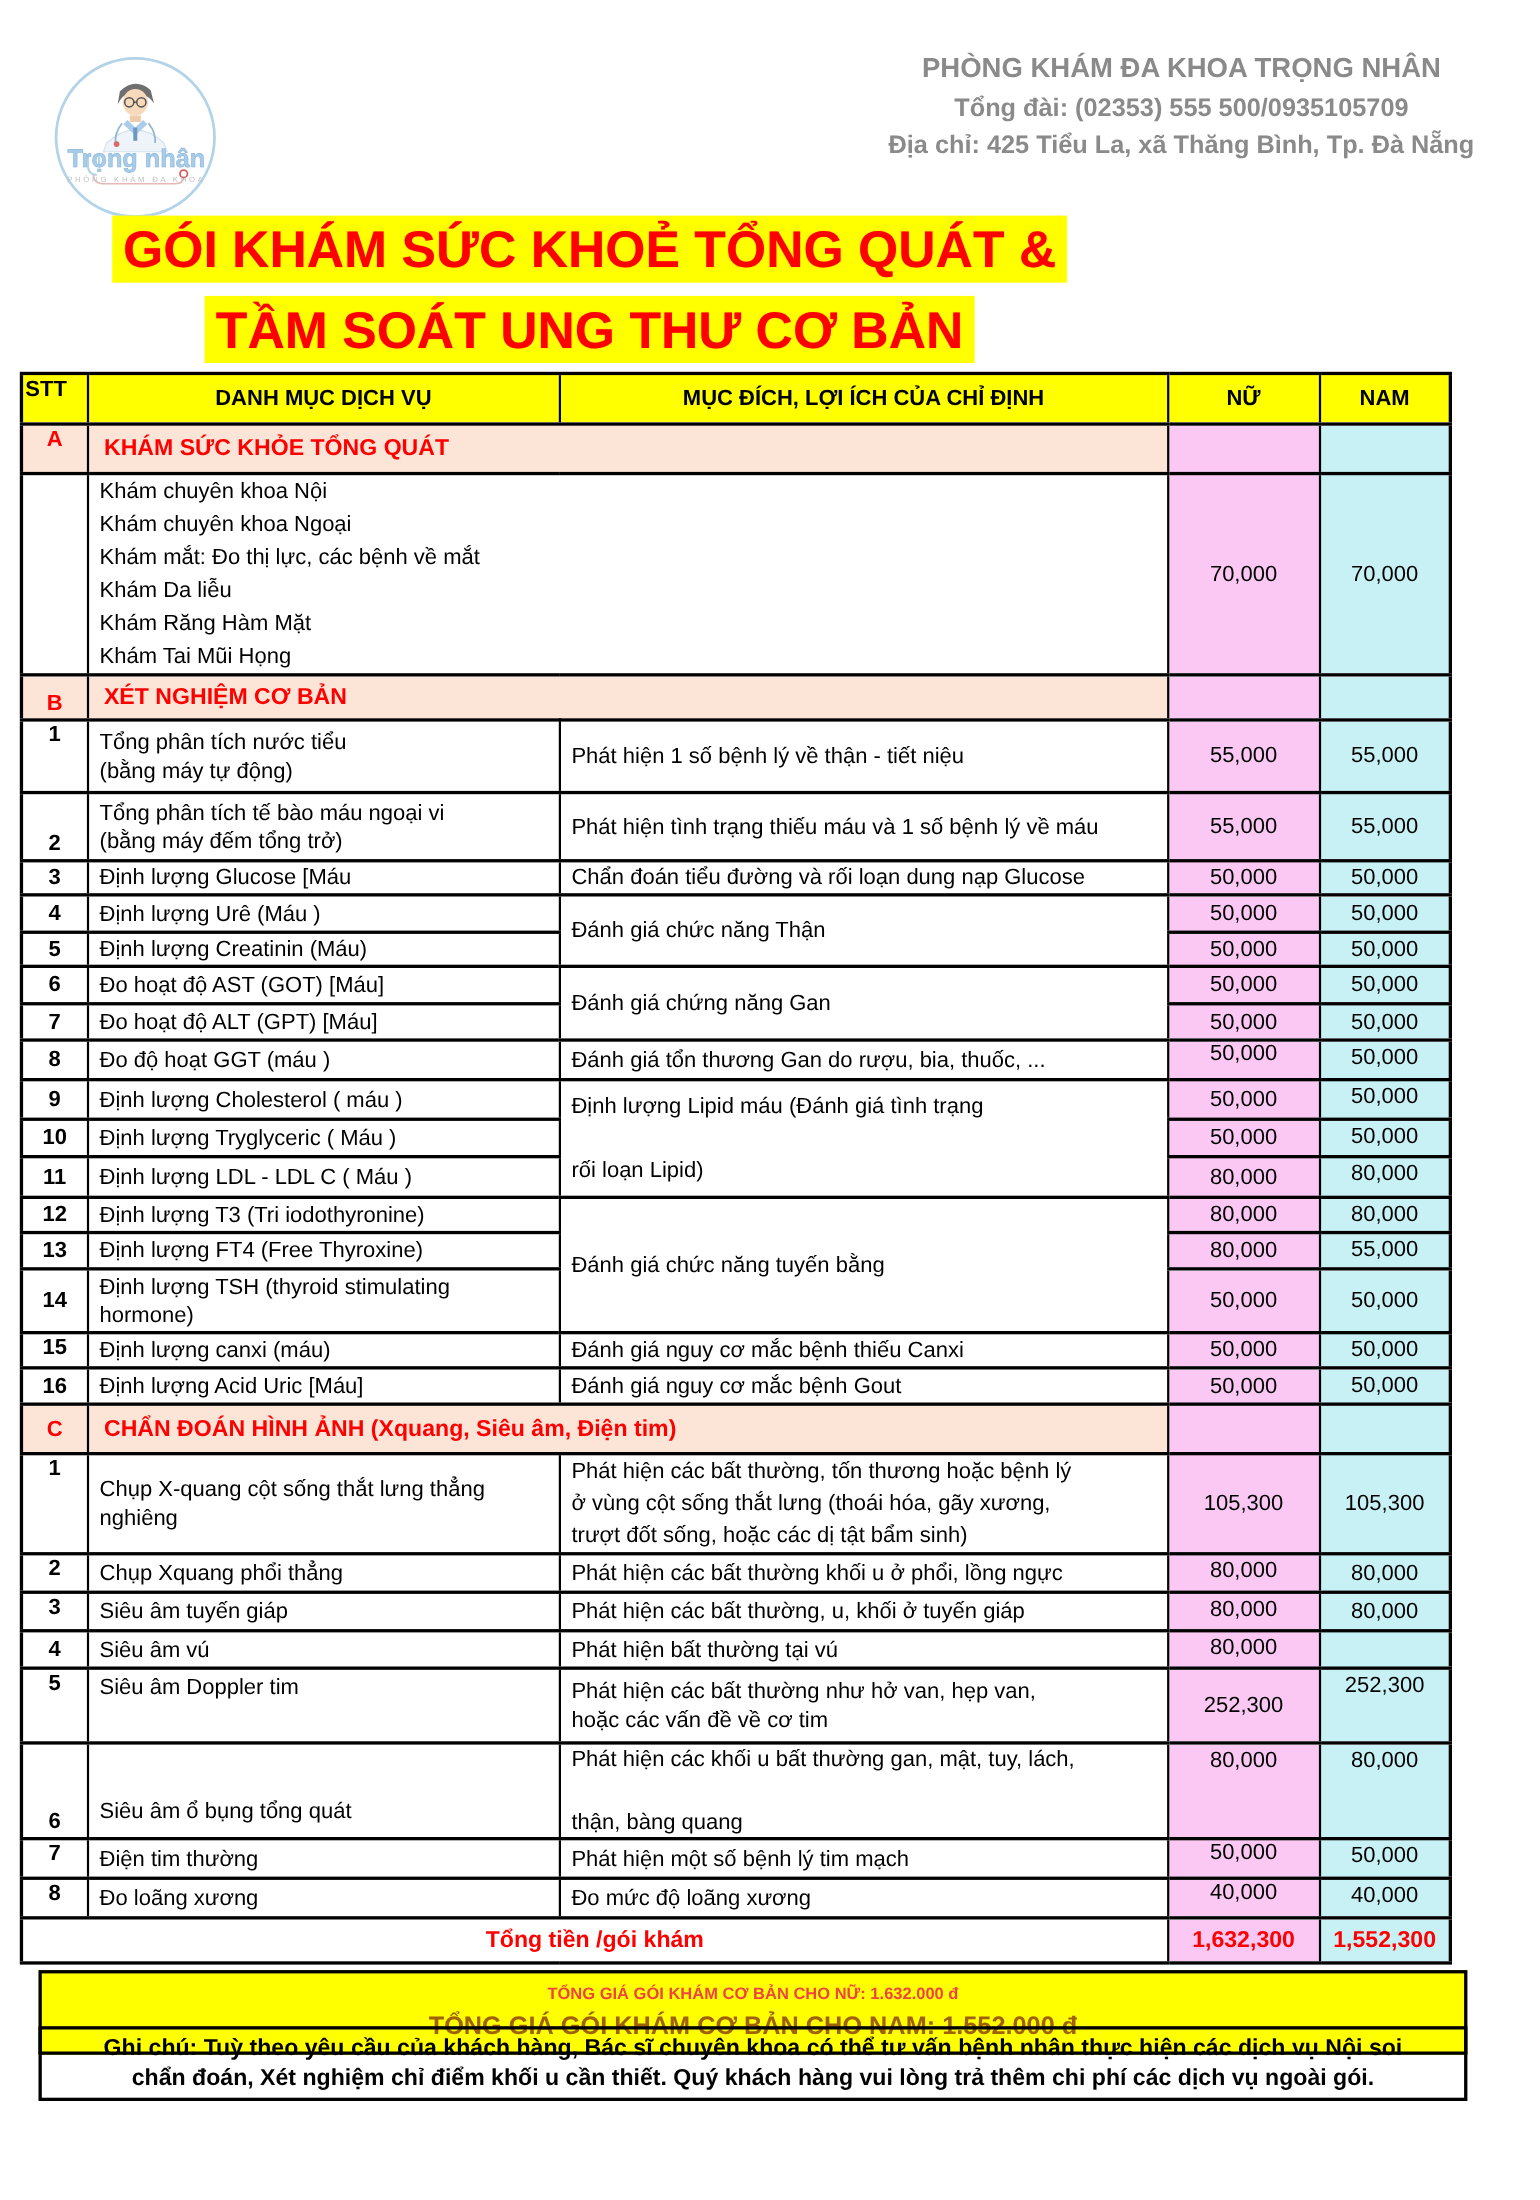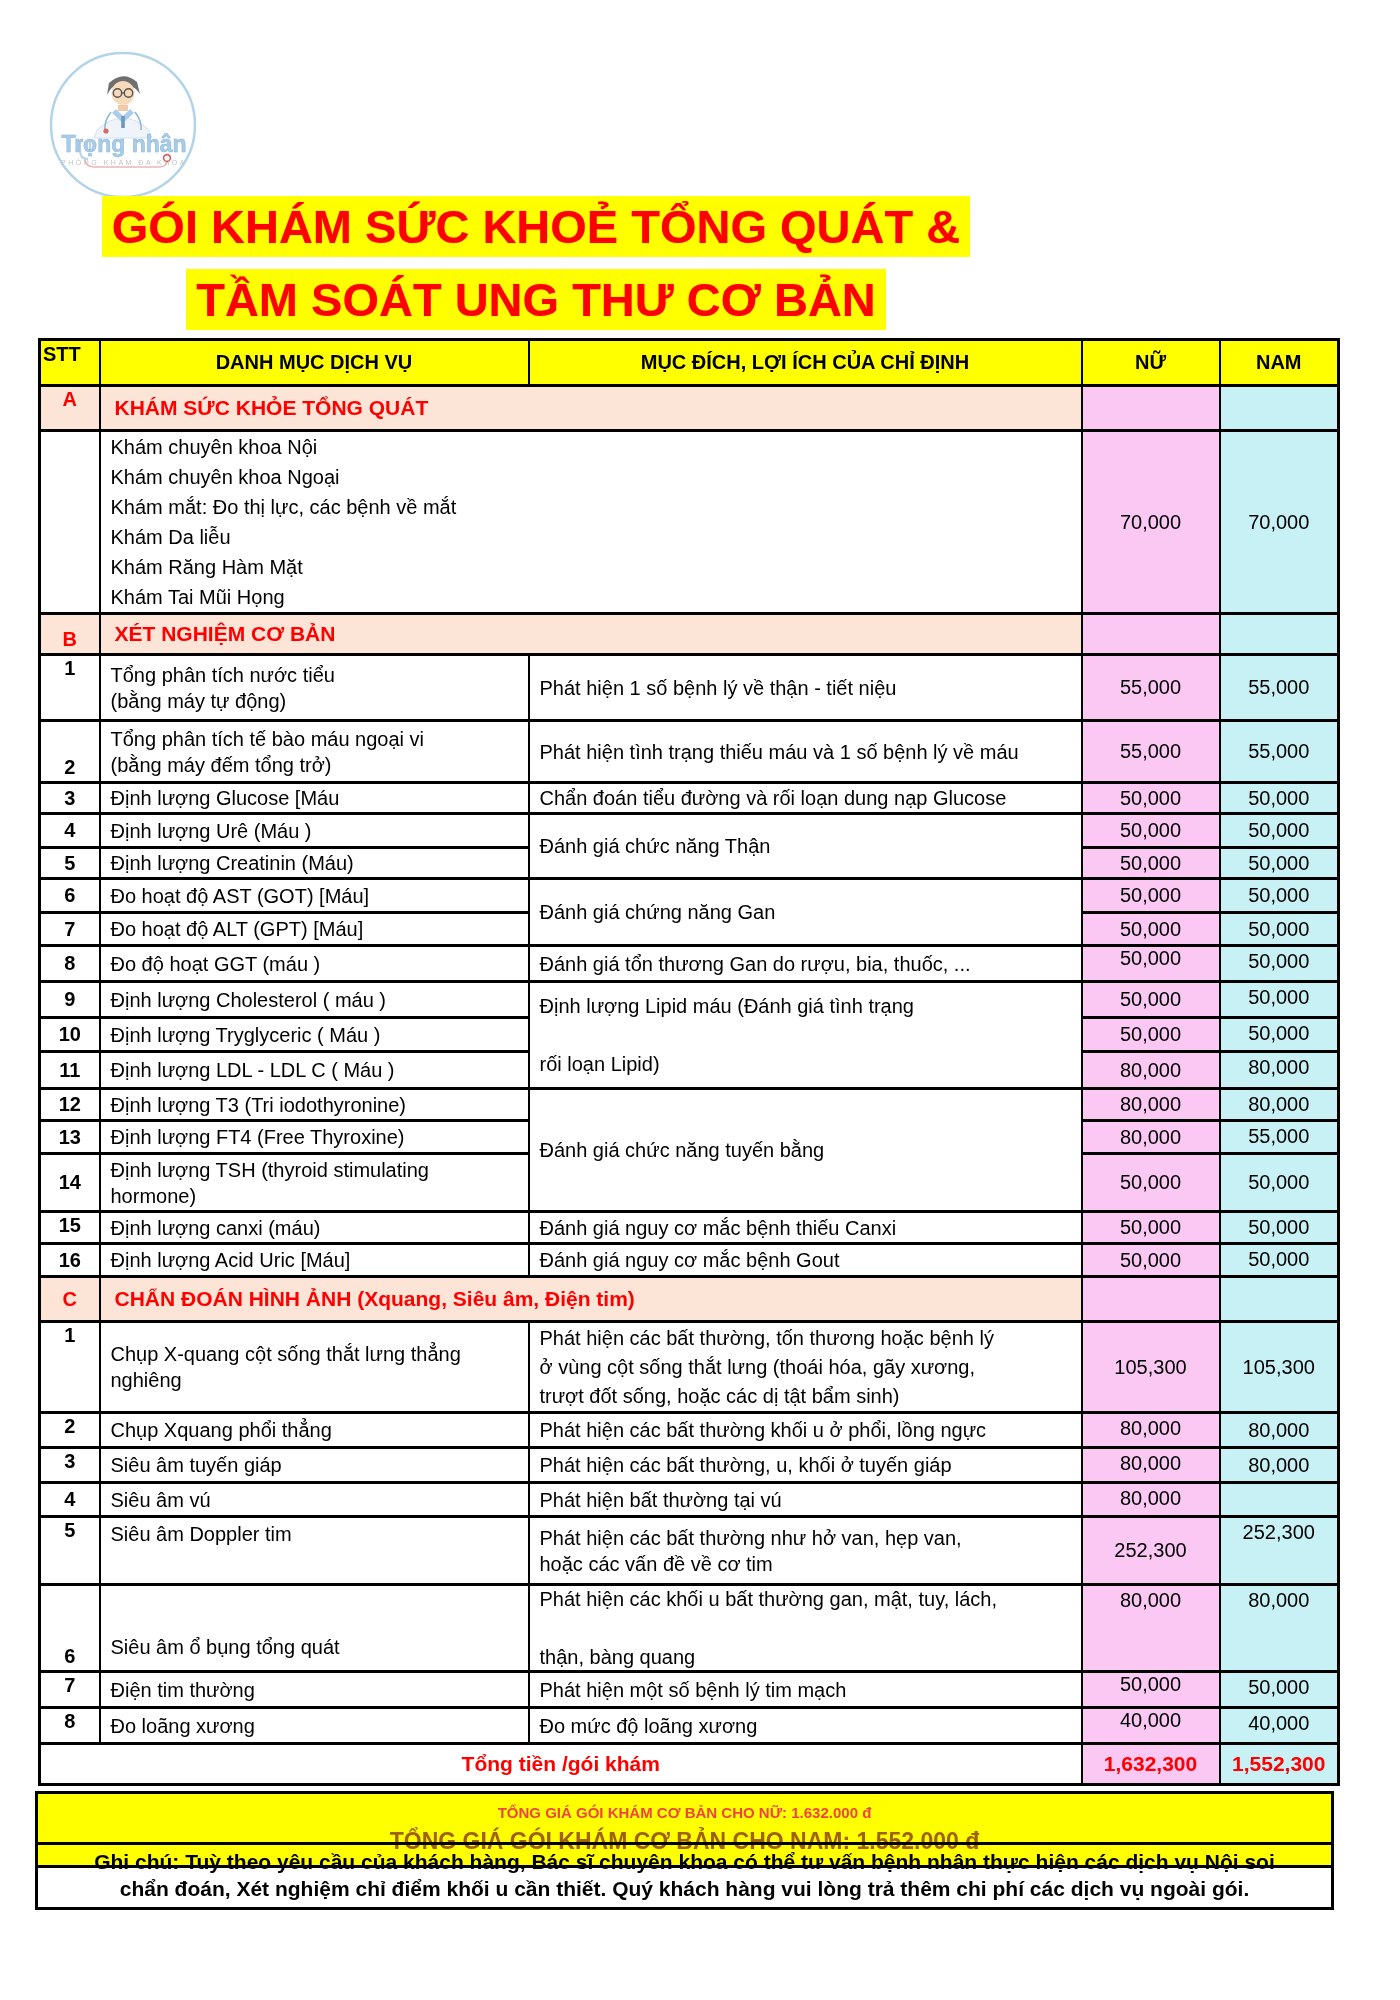--- a/index.html
+++ b/index.html
@@ -24,21 +24,21 @@
   .doc-title { position: absolute; top: 184px; left: 0; width: 1072px; text-align: center; }
   .doc-title .t-row { line-height: 0; margin-top: 12px; }
   .t-line {
     display: inline-block; background: #ffff00; color: #ff0000;
     font-weight: bold; font-size: 47px; line-height: 59px; padding: 1px 10px;
     text-shadow: 0 0 1px #ff8800;
   }
 
   
   table.pricing {
-    position: absolute; top: 338px; left: 38px; width: 1299px;
+    position: absolute; top: 338px; left: 18px; width: 1299px;
     border-collapse: collapse; table-layout: fixed;
     border: 3px solid #000;
   }
   .pricing th, .pricing td {
     border-left: 2px solid #000; border-right: 2px solid #000;
     border-top: 3px solid #000; border-bottom: 3px solid #000;
     padding: 0 8px; font-size: 20px; vertical-align: middle;
     overflow: hidden;
   }
   .pricing th {
@@ -118,20 +118,25 @@
         <path d="M32,92 v9 q0,8 8,8" fill="none" stroke="#b3d4e8" stroke-width="2"></path>
         <path d="M42,92 v9" fill="none" stroke="#b3d4e8" stroke-width="2"></path>
         <path d="M37,109 q0,8 10,8 h64 q8,0 8,-6" fill="none" stroke="#e8b7b7" stroke-width="1.4"></path>
         <circle cx="119" cy="108" r="3.4" fill="none" stroke="#d85c5c" stroke-width="1.6"></circle>
       </g>
       <text x="76" y="102" text-anchor="middle" font-family="Liberation Sans, DejaVu Sans, sans-serif" font-size="23" font-weight="bold" fill="#a9cde9" stroke="#85b4d8" stroke-width="0.5">Trọng nhân</text>
       <text x="76" y="115" text-anchor="middle" font-family="Liberation Sans, DejaVu Sans, sans-serif" font-size="7" letter-spacing="2.5" fill="#c2c2c2">PHÒNG KHÁM ĐA KHOA</text>
     </svg>
   </div>
 
+  <div class="clinic-info">
+    <div class="ci-1">PHÒNG KHÁM ĐA KHOA TRỌNG NHÂN</div>
+    <div class="ci-2">Tổng đài: (02353) 555 500/0935105709</div>
+    <div class="ci-3">Địa chỉ: 425 Tiểu La, xã Thăng Bình, Tp. Đà Nẵng</div>
+  </div>
 
   <div class="doc-title">
     <div class="t-row"><span class="t-line">GÓI KHÁM SỨC KHOẺ TỔNG QUÁT &amp;</span></div>
     <div class="t-row"><span class="t-line">TẦM SOÁT UNG THƯ CƠ BẢN</span></div>
   </div>
 
   <table class="pricing">
     <colgroup>
       <col class="col-stt">
         <col class="col-name">

